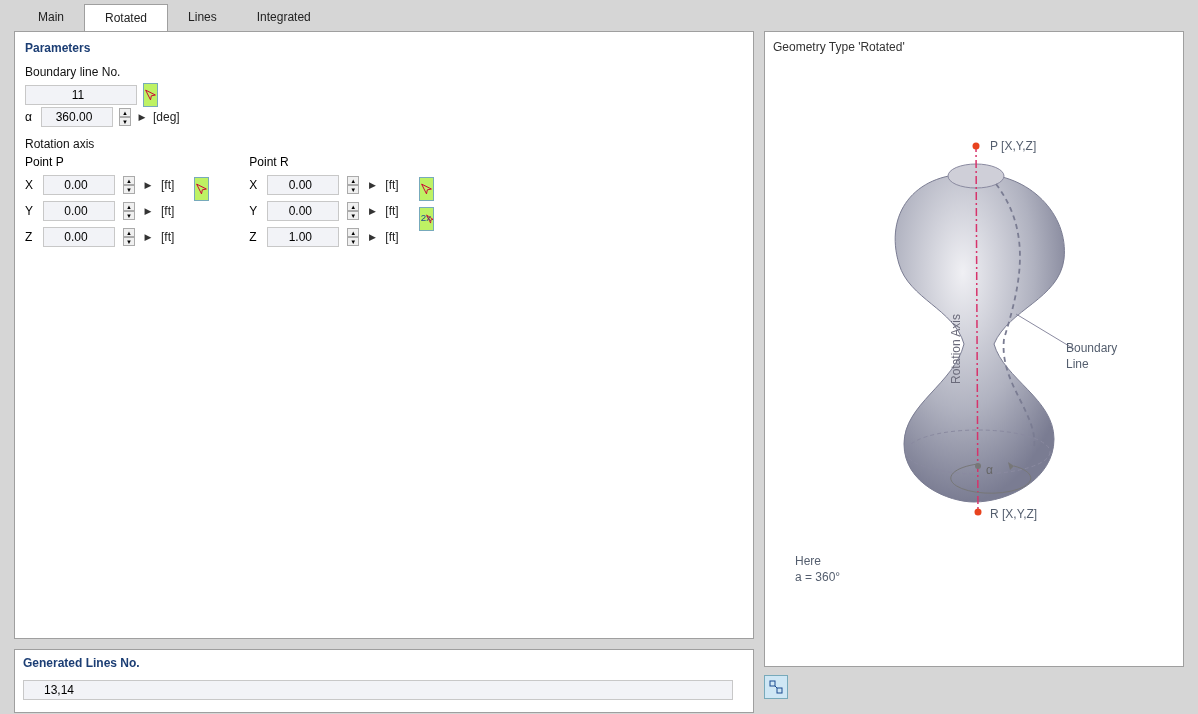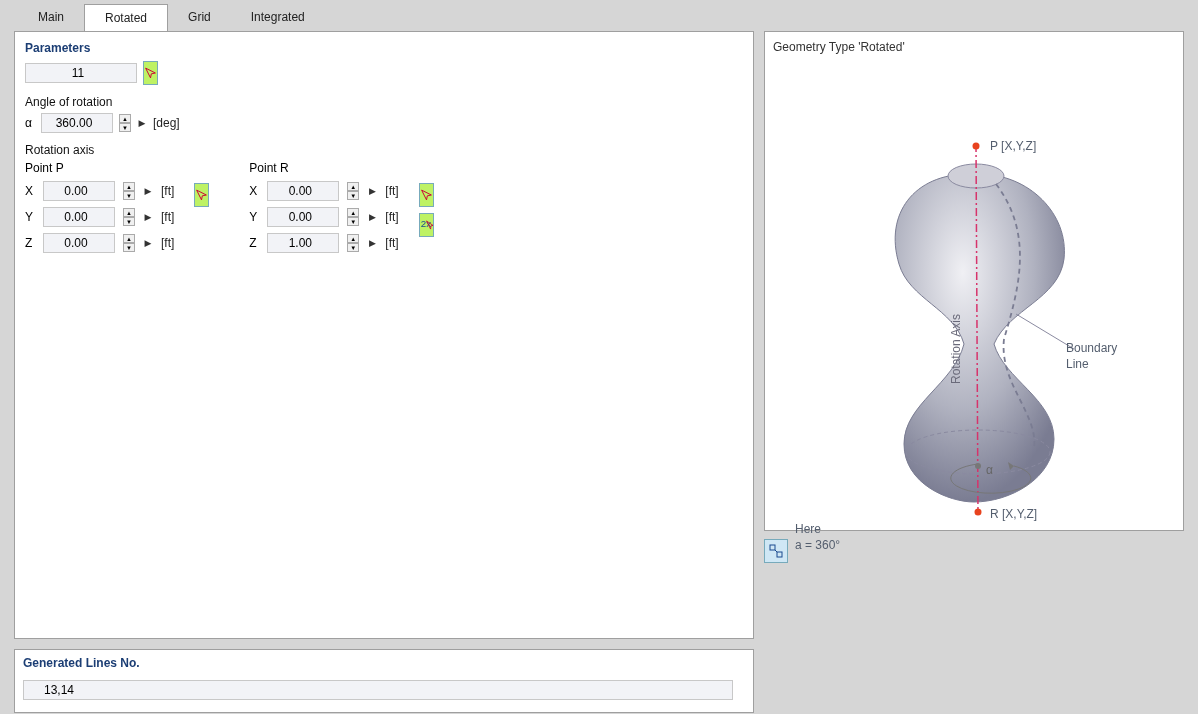--- a/index.html
+++ b/index.html
@@ -7,21 +7,21 @@
 
 .tabs { display: flex; padding: 4px 0 0 18px; }
 .tab { padding: 6px 20px; background: #d6d6d6; cursor: pointer; color: #222; }
 .tab.active { background: #fff; border: 1px solid #9f9f9f; border-bottom: none; }
 
 .work { display: flex; padding: 0 14px 14px 14px; gap: 10px; }
 .left { flex: 1; display: flex; flex-direction: column; gap: 10px; }
 .panel { background: #fff; border: 1px solid #9f9f9f; padding: 9px 10px; }
 .main-panel { height: 608px; }
 .right { width: 420px; display: flex; flex-direction: column; }
-.preview { background: #fff; border: 1px solid #9f9f9f; height: 500px; padding: 8px; position: relative; }
+.preview { background: #fff; border: 1px solid #9f9f9f; height: 636px; padding: 8px; position: relative; }
 .preview-footer { margin-top: 8px; }
 
 .section-title { color: #1c3e74; font-weight: 600; margin-bottom: 6px; }
 .label { color: #111; margin-top: 10px; margin-bottom: 4px; }
 .row { display: flex; align-items: center; gap: 6px; }
 
 .num-input { width: 72px; height: 20px; background: #f2f3f7; border: 1px solid #c8c8c8; text-align: center; padding-right: 6px; }
 .num-input.wide { width: 112px; }
 .spinner { display: flex; flex-direction: column; }
 .spin-btn { width: 12px; height: 9px; background: #f0f0f0; border: 1px solid #aaa; font-size: 6px; line-height: 6px; display: flex; align-items: center; justify-content: center; cursor: pointer; }
@@ -35,49 +35,49 @@
 .axis-col { }
 .axis-label { font-weight: normal; margin-bottom: 6px; }
 .coord-row { display: flex; align-items: center; gap: 8px; margin-bottom: 6px; }
 .coord-lbl { width: 10px; }
 
 .gen-lines { height: 64px; padding: 6px 8px; }
 .gen-input { width: 710px; height: 20px; background: #f2f3f7; border: 1px solid #c8c8c8; padding: 0 20px; margin-top: 4px; }
 
 .preview-title { color: #333; }
 .preview-svg-wrap { display: flex; justify-content: center; margin-top: 60px; }
-.preview-annot { position: absolute; left: 30px; top: 490px; color: #545e6e; font-size: 14px; line-height: 1.3; }
+.preview-annot { position: absolute; left: 30px; top: 522px; color: #545e6e; font-size: 14px; line-height: 1.3; }
 
 .icon-btn { width: 24px; height: 24px; background: #cfe7f5; border: 1px solid #7ab; display: flex; align-items: center; justify-content: center; cursor: pointer; }
 </style>
 </head>
 <body>
 
 <div class="tabs">
   <div class="tab">Main</div>
   <div class="tab active">Rotated</div>
-  <div class="tab">Grid</div>
+  <div class="tab">Lines</div>
   <div class="tab">Integrated</div>
 </div>
 
 <div class="work">
   <div class="left">
     <div class="panel main-panel">
       <div class="section-title">Parameters</div>
 
+      <div class="label">Boundary line No.</div>
       <div class="row">
         <input class="num-input wide" value="11" style="">
         <div class="pick-btn">
           <svg viewBox="0 0 16 16">
               <path d="M2 2 L8 14 L9 9 L14 8 Z" fill="none" stroke="#c03" stroke-width="1.2"></path>
             </svg>
         </div>
       </div>
 
-      <div class="label">Angle of rotation</div>
       <div class="row">
         <span class="coord-lbl">α</span>
         <input class="num-input" value="360.00" style="">
         <div class="spinner">
           <div class="spin-btn">▲</div>
           <div class="spin-btn">▼</div>
         </div>
         <div class="play">▶</div>
         <span class="unit">[deg]</span>
       </div>

